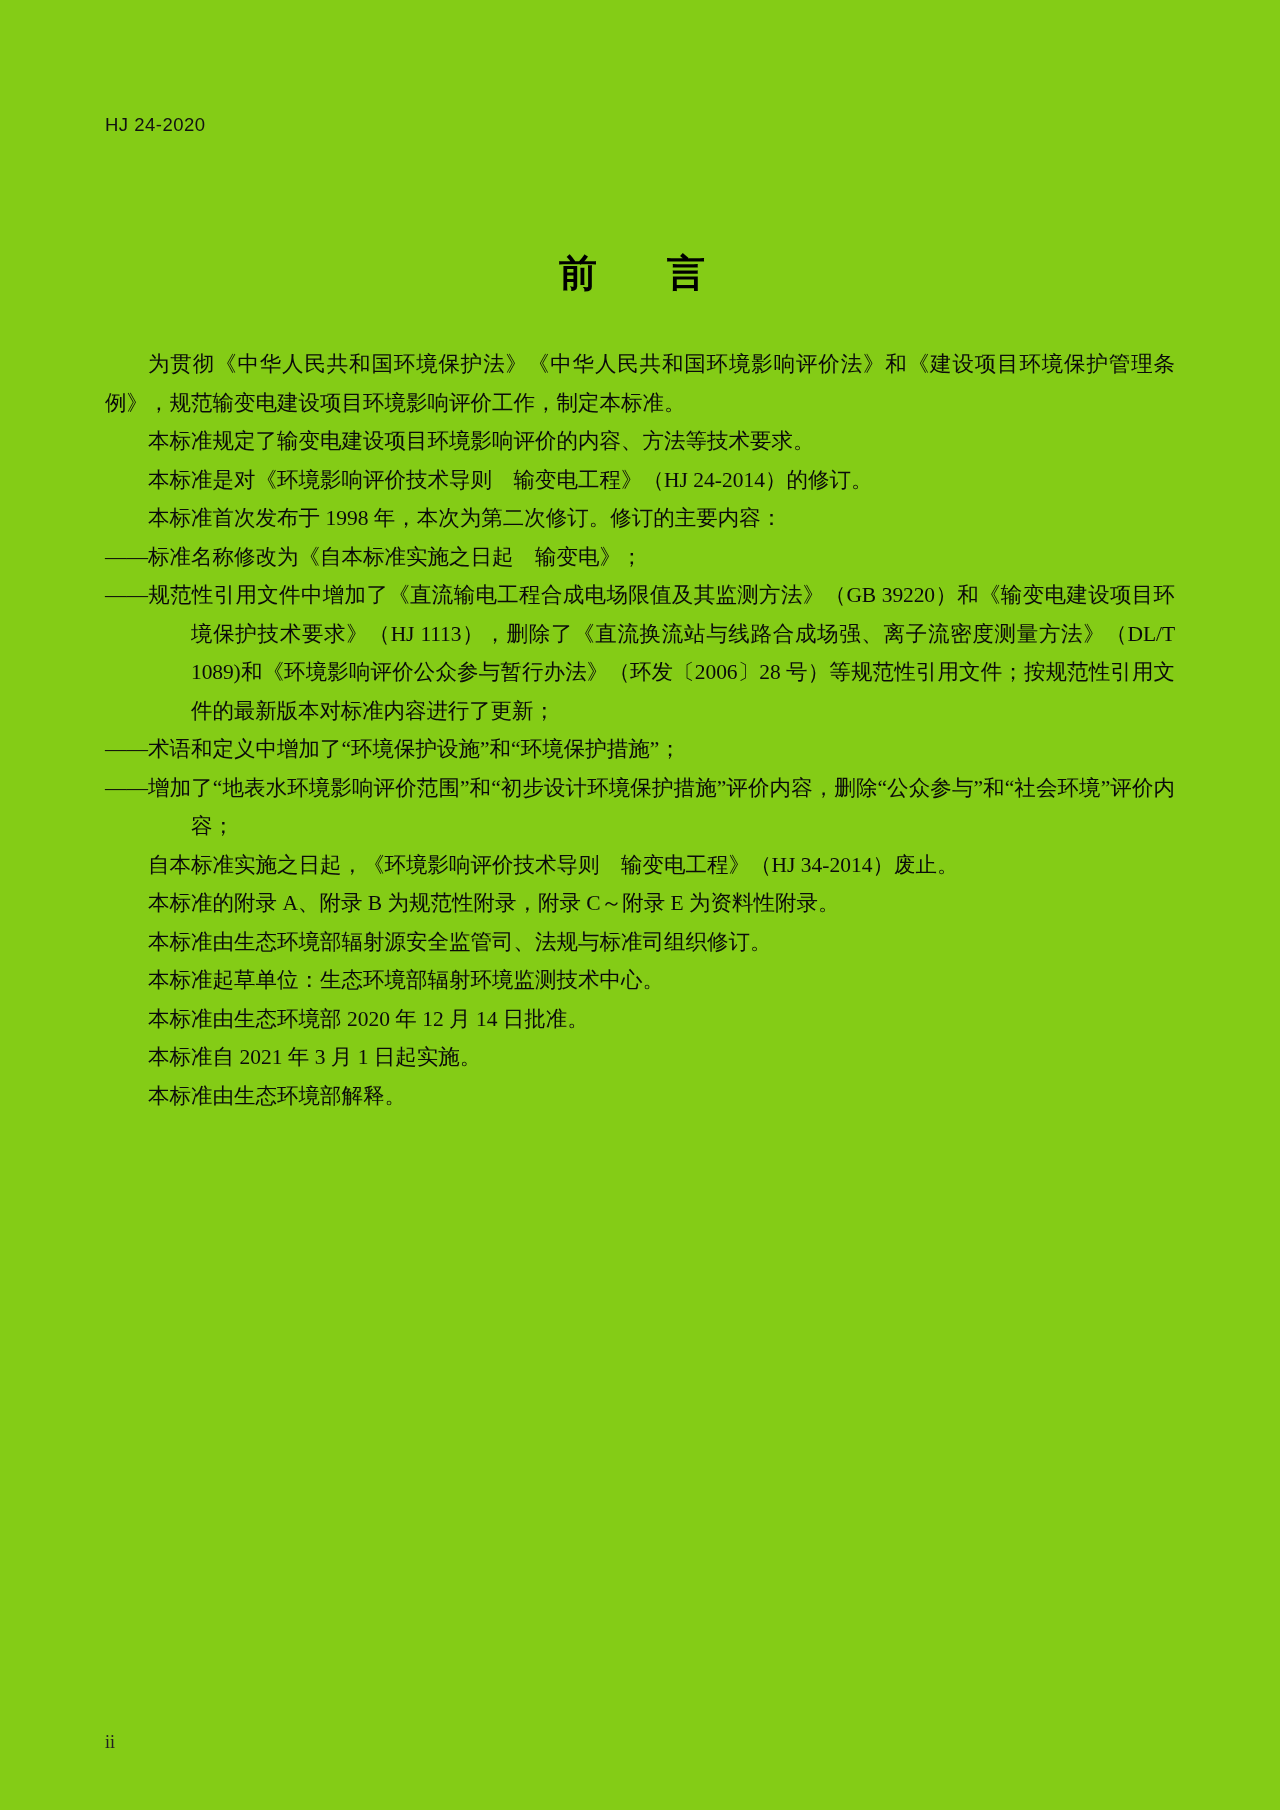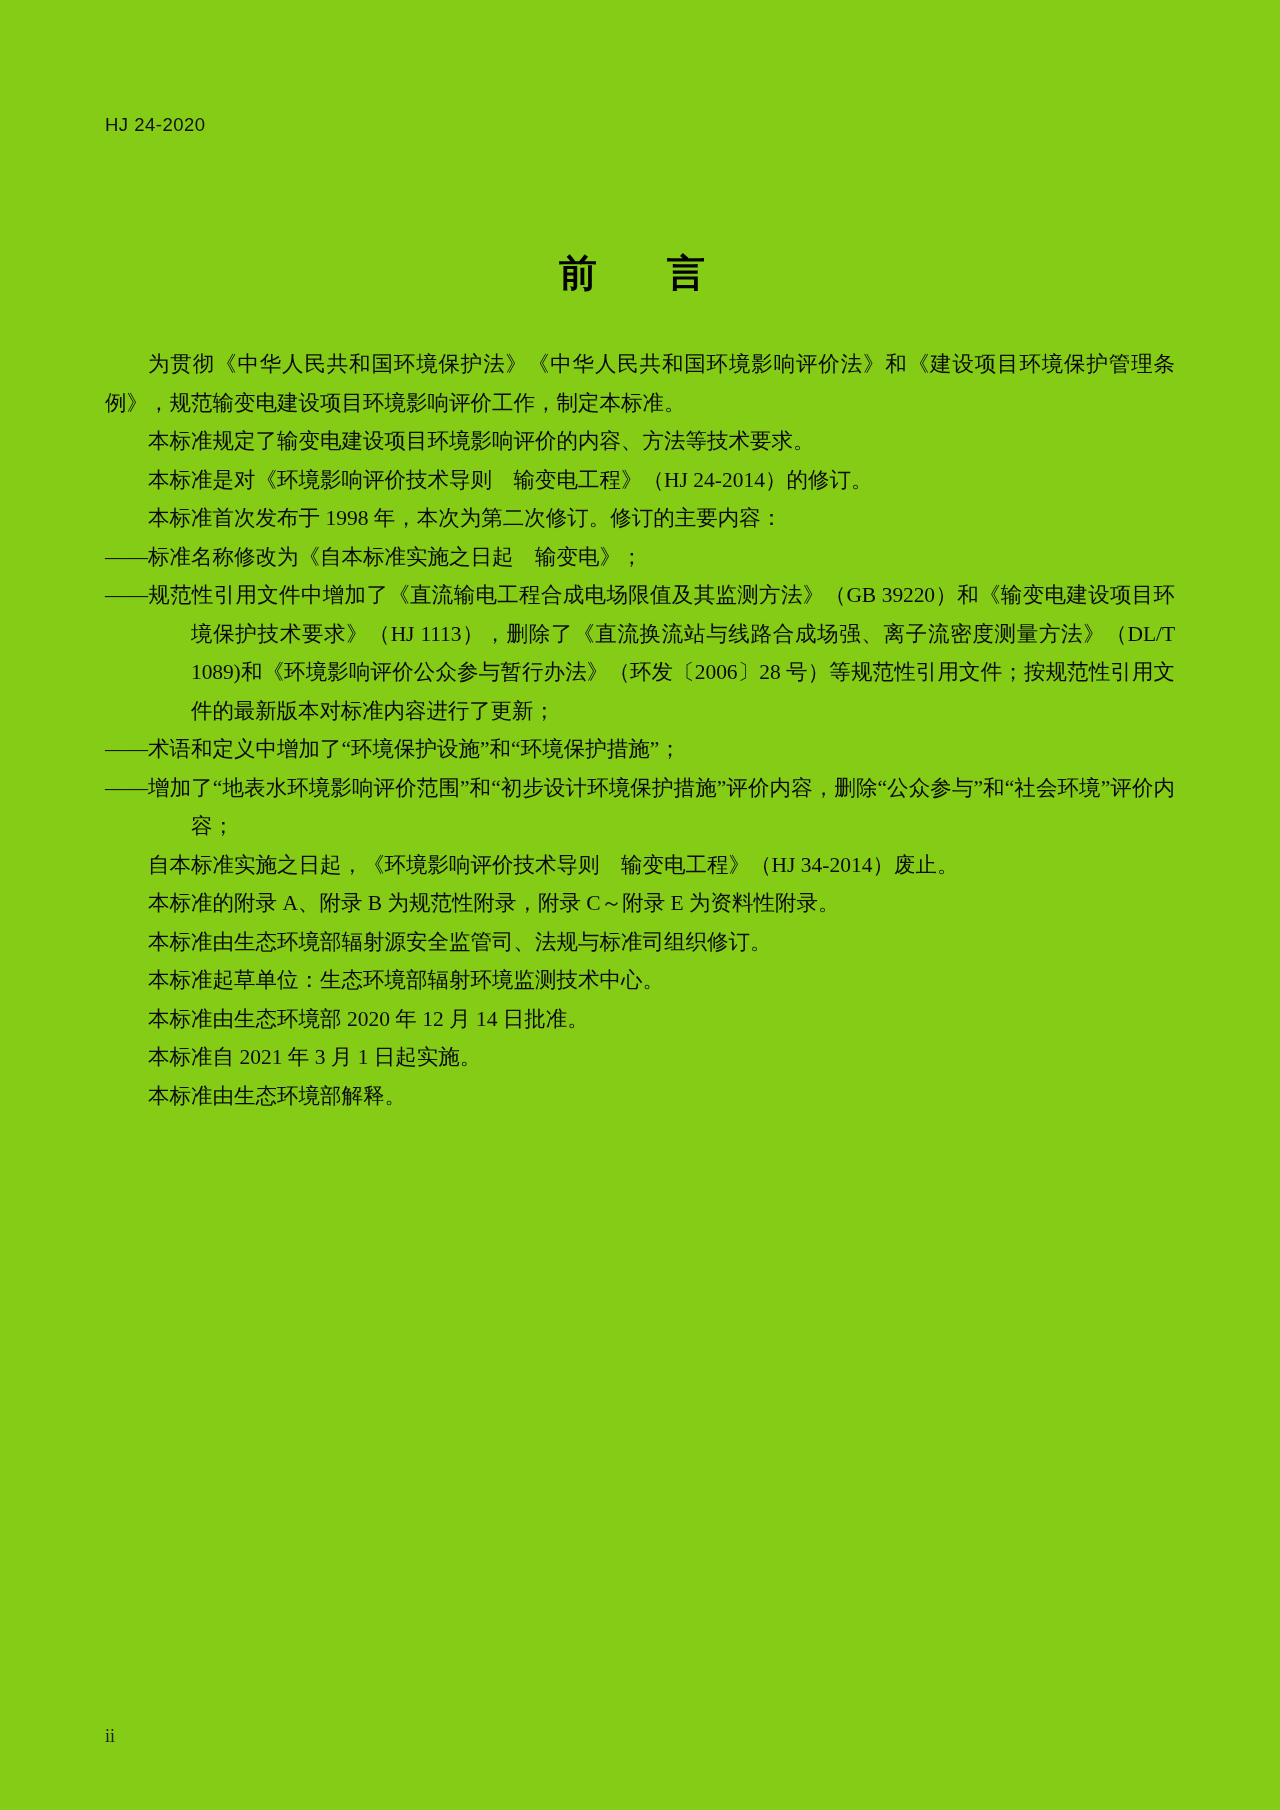--- a/index.html
+++ b/index.html
@@ -64,21 +64,21 @@
     padding-left: 86px;
     text-indent: -86px;
     margin: 0;
     color: #0a0a0a;
   }
   .tight {
     letter-spacing: -0.1px;
   }
   .page-number {
     position: absolute;
-    bottom: 63px;
+    bottom: 57px;
     left: 105px;
     font-family: "Liberation Serif", serif;
     font-size: 18px;
     color: #222;
   }
 </style>
 </head>
 <body>
 
 <div class="page">

